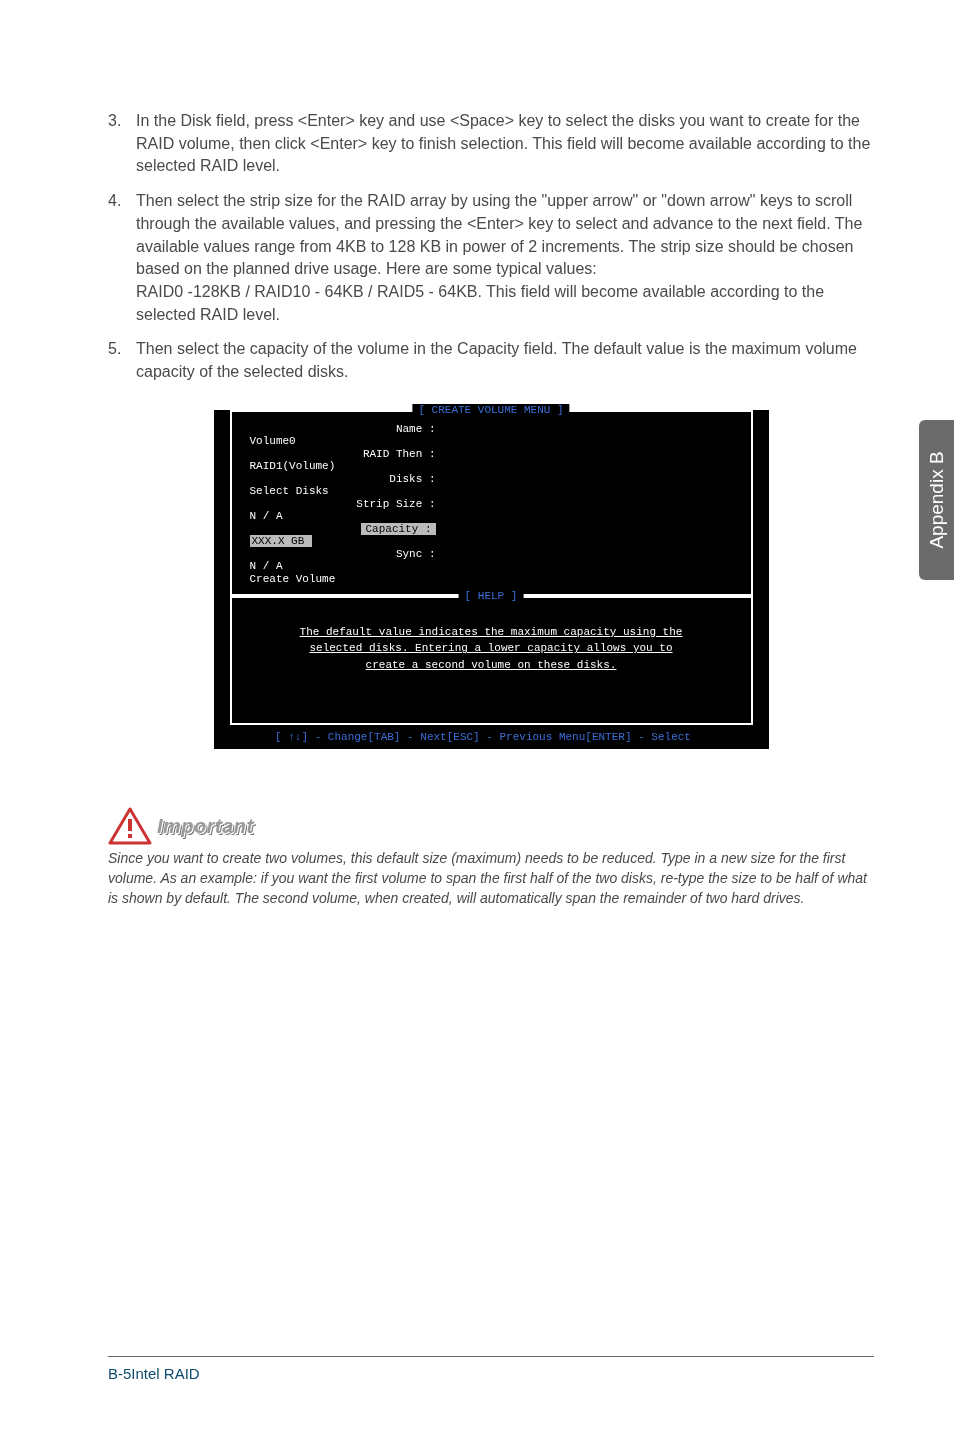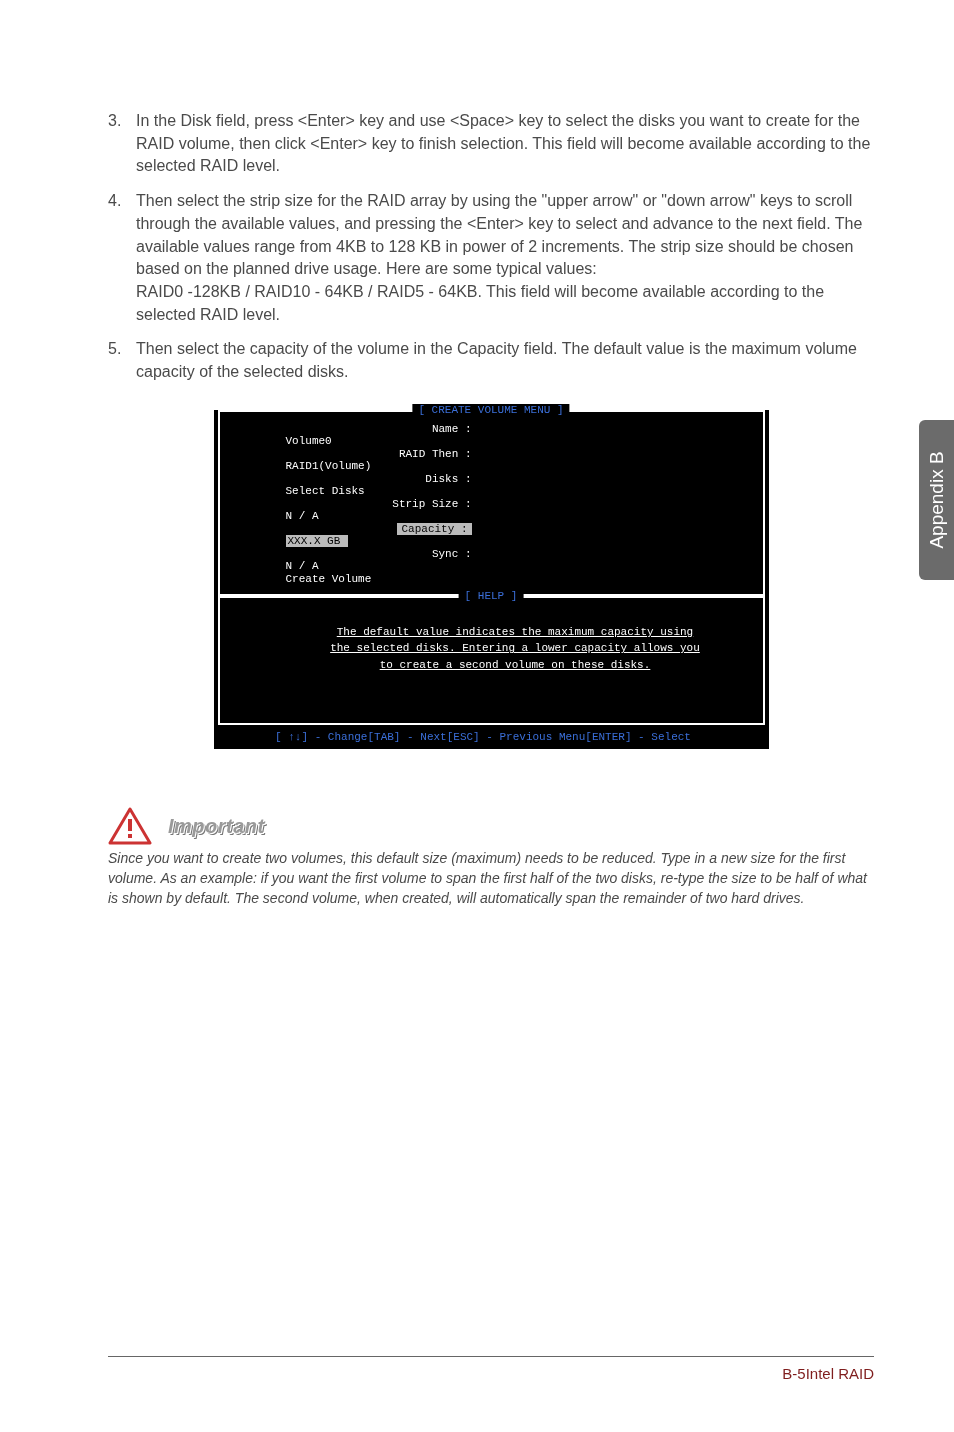--- a/index.html
+++ b/index.html
@@ -35,21 +35,21 @@
 
   .bios {
     margin: 26px auto 0 auto;
     width: 555px;
     background: #000;
     color: #fff;
     font-family: "Courier New", monospace;
     font-size: 11px;
   }
 
-  .bios-box { border: 2px double #fff; margin: 0 4px; position: relative; padding-left: 48px; }
+  .bios-box { border: 2px double #fff; margin: 0 16px; position: relative; }
   .bios-box + .bios-box { margin-top: 0; text-decoration: underline; }
   .bios-title {
     position: absolute;
     top: -8px; left: 50%; transform: translateX(-50%);
     background: #000; color: #3b6fd9; padding: 0 6px;
     font-size: 11px; white-space: nowrap;
   }
   .bios-inner { padding: 10px 18px 8px 18px; }
 
   .kv { display: flex; margin: 1px 0; flex-direction: column; }
@@ -58,35 +58,35 @@
 
   .help-inner { padding: 26px 60px 50px 60px; text-align: center; line-height: 1.5; }
 
   .bios-foot {
     display: flex; justify-content: center;
     color: #3b6fd9; font-size: 11px;
     padding: 6px 30px 6px 14px;
   }
 
   .important-wrap { margin-top: 58px; }
-  .important-head { display: flex; align-items: center; gap: 16px; margin-bottom: 4px; }
+  .important-head { display: flex; align-items: center; gap: 5px; margin-bottom: 4px; }
   .important-head svg { flex-shrink: 0; }
   .important-head .label {
     font-size: 20px; font-style: italic; font-weight: bold;
     color: #9a9a9a;
     text-shadow: 1px 1px 0 #fff, 2px 2px 0 #777;
     letter-spacing: 0.5px;
   }
   .important-body { font-size: 14px; font-style: italic; line-height: 1.42; }
 
   .footer {
     position: absolute; bottom: 50px; left: 108px; right: 80px;
     border-top: 1px solid #666;
-    display: flex; justify-content: flex-end;
-    padding-top: 8px; font-size: 15px; color: #7f1d1d;
+    display: flex; justify-content: flex-start;
+    padding-top: 8px; font-size: 15px; color: #0c4a6e;
   }
 </style>
 </head>
 <body>
 
 <div class="page">
 
   <ol class="num-list">
     <li>
       <span class="num">3.</span>

